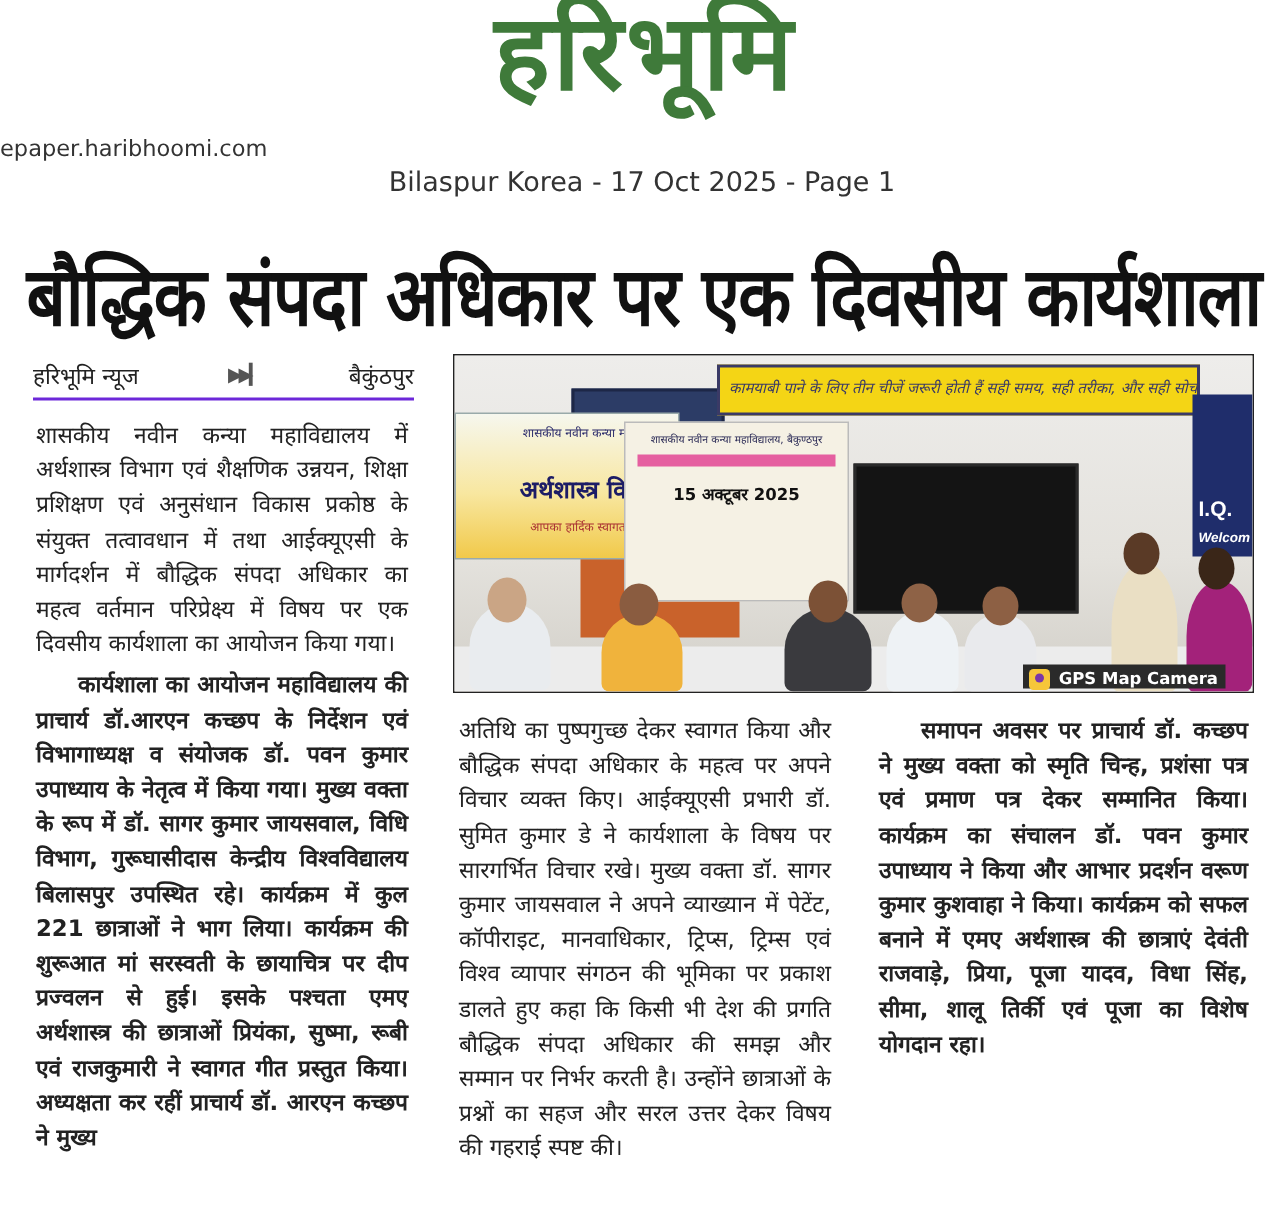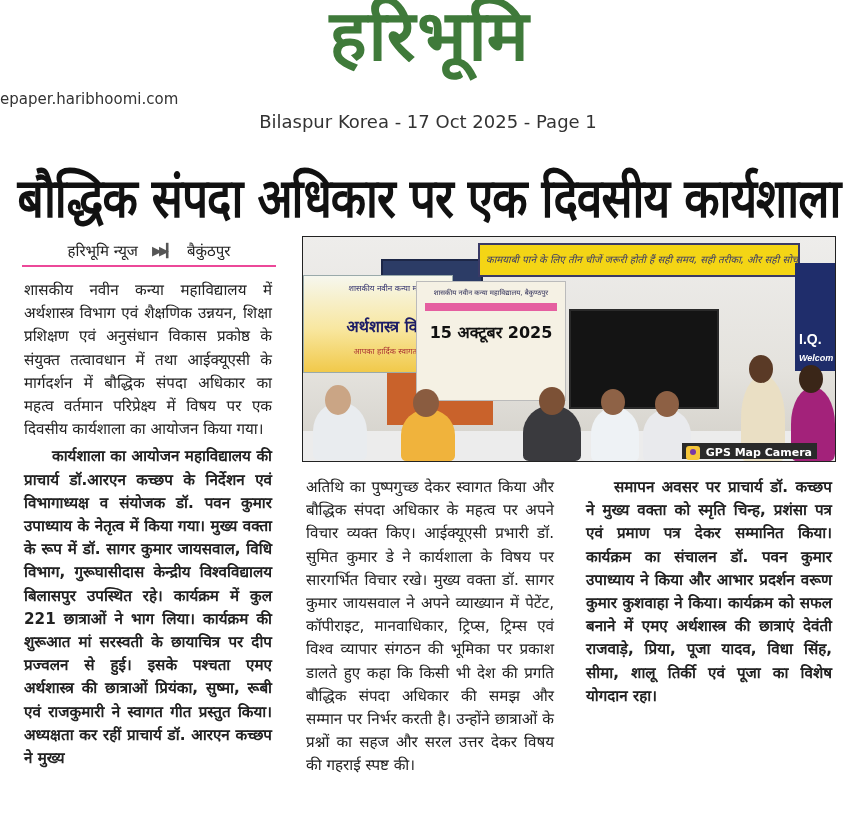--- a/index.html
+++ b/index.html
@@ -2,37 +2,37 @@
 <html><head>
 <meta charset="utf-8">
 <style>
   html, body { margin:0; padding:0; background:#ffffff; }
   body { width:856px; height:813px; position:relative; overflow:hidden; font-family:"DejaVu Sans", sans-serif; color:#1d1d1d; }
   .masthead { position:absolute; left:0; top:0; width:856px; text-align:center; }
   .logo { position:absolute; left:285px; top:2px; width:290px; height:80px; color:#3f7a3a; font-family:Liberation Mono, monospace; font-weight:bold; font-size:70px; line-height:80px; letter-spacing:2px; text-align:center; }
   .ep-url { position:absolute; left:0; width:740px; top:90px; font-size:15px; color:#333; text-align:left; font-family:"DejaVu Sans", sans-serif; }
   .ep-edition { position:absolute; left:0; width:856px; top:111px; font-size:18px; color:#333; text-align:center; font-family:"DejaVu Sans", sans-serif; }
   .headline { position:absolute; left:16px; top:160px; width:826px; font-family:"DejaVu Sans", sans-serif; font-weight:bold; font-size:46px; line-height:64px; color:#111; text-align:center; letter-spacing:-1px; transform:scaleY(1.18); transform-origin:top center; white-space:nowrap; }
-  .byline { position:absolute; left:22px; top:235px; width:254px; height:30px; display:flex; align-items:center; justify-content:center; gap:14px; font-size:15px; color:#222; border-bottom:2px solid #ec4899; }
+  .byline { position:absolute; left:22px; top:235px; width:254px; height:30px; display:flex; align-items:center; justify-content:space-between; gap:14px; font-size:15px; color:#222; border-bottom:2px solid #6d28d9; }
   .byline .arrow { color:#555; font-size:13px; letter-spacing:-3px; }
   .col { position:absolute; font-size:15.2px; line-height:23.2px; color:#222; text-align:justify; font-family:"DejaVu Sans", sans-serif; }
   .col p { margin:4px; }
   .indent { text-indent:28px;font-weight:bold; }
   .col1 { left:20px; top:275px; width:256px; }
   .col2 { left:302px; top:472px; width:256px; }
   .col3 { left:582px; top:472px; width:254px; }
   .photo { position:absolute; left:302px; top:236px; width:532px; height:224px; border:1px solid #222; overflow:hidden; background:linear-gradient(#e8e6e2, #dcd9d2); }
   .wall { position:absolute; left:0; top:0; width:100%; height:100%; background:linear-gradient(180deg,#eeedeb 0%,#e4e2dd 60%,#d2cfc8 100%); }
   .yellow-banner { position:absolute; left:175px; top:6px; width:312px; height:30px; background:#f4d515; border:2px solid #3a3a66; font-size:10px; line-height:30px; color:#3a3a66; white-space:nowrap; overflow:hidden; padding-left:6px; font-style:italic; }
   .window { position:absolute; left:78px; top:22px; width:98px; height:28px; background:#2c3c66; border:2px solid #1d2747; }
   .flex-left { position:absolute; left:0; top:38px; width:108px; height:96px; background:linear-gradient(180deg,#f6f7ee 0%,#f8e7a0 55%,#f1c94a 100%); border:1px solid #9aa; font-size:8px; color:#2a2a6a; text-align:center; overflow:hidden;padding-left:40px; }
   .flex-left .big { font-size:16px; font-weight:bold; color:#1c1c66; margin-top:22px; }
   .flex-left .small { margin-top:8px; color:#a33; }
   .flex-mid { position:absolute; left:113px; top:44px; width:148px; height:118px; background:#f5f1e4; border:1px solid #bbb; font-size:7px; color:#2a2a55; text-align:center; overflow:hidden; }
-  .flex-mid .date { font-size:16px; font-weight:bold; color:#111; margin-top:36px; }
+  .flex-mid .date { font-size:11px; font-weight:bold; color:#111; margin-top:36px; }
   .flex-mid .strip { height:8px; background:#e55fa0; margin:6px 8px 0; }
   .tv { position:absolute; left:266px; top:72px; width:146px; height:96px; background:#141414; border:2px solid #2a2a2a; }
   .iqac { position:absolute; left:492px; top:26px; width:40px; height:108px; background:#1f2d6b; color:#fff; font-size:14px; font-weight:bold; font-family:Liberation Sans, sans-serif; padding:68px 0 0 4px; box-sizing:border-box; overflow:hidden; }
   .orange-door { position:absolute; left:84px; top:128px; width:106px; height:60px; background:#c9622b; }
   .table { position:absolute; left:0; top:194px; width:100%; height:30px; background:#ececec; }
   .person { position:absolute; border-radius:50% 50% 10% 10%; }
   .head { position:absolute; border-radius:50%; background:#7a5038; }
   .gps-badge { position:absolute; right:18px; bottom:2px; height:16px; background:#2a2a2a; color:#fff; font-size:11px; font-weight:bold; line-height:20px; padding:0 5px 0 24px; font-family:"DejaVu Sans", sans-serif; }
   .gps-pin { position:absolute; left:4px; top:3px; width:14px; height:14px; background:#f6c63a; border-radius:3px; }
   .gps-pin::after { content:""; position:absolute; left:4px; top:3px; width:6px; height:6px; border-radius:50%; background:#7a37a8; }

